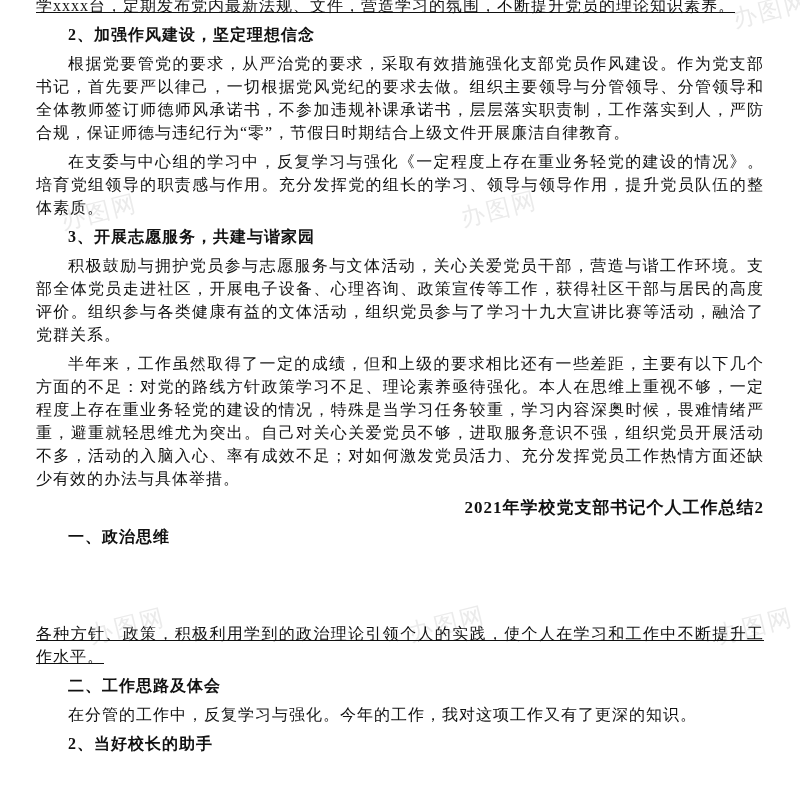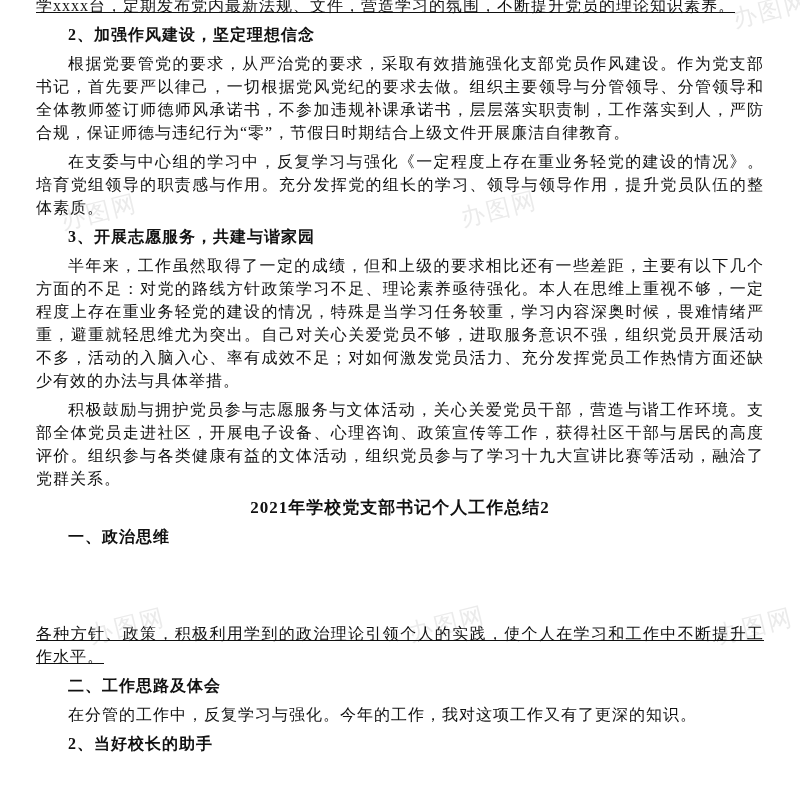--- a/index.html
+++ b/index.html
@@ -52,21 +52,21 @@
   }
   .doc p.continuation {
     text-indent: 0;
     text-decoration: underline;
   }
   .doc p.heading {
     font-weight: bold;
   }
   .doc p.center-title {
     font-weight: bold;
-    text-align: center;
+    text-align: right;
     text-indent: 0;
     font-size: 17px;
   }
   .page-gap {
     height: 62px;
   }
 </style>
 </head>
 <body>
 
@@ -78,22 +78,22 @@
   <span class="watermark w5">办图网</span>
   <span class="watermark w6">办图网</span>
 </div>
 
 <div class="doc">
   <p class="continuation">学xxxx台，定期发布党内最新法规、文件，营造学习的氛围，不断提升党员的理论知识素养。</p>
   <p class="heading">2、加强作风建设，坚定理想信念</p>
   <p class="body-para">根据党要管党的要求，从严治党的要求，采取有效措施强化支部党员作风建设。作为党支部书记，首先要严以律己，一切根据党风党纪的要求去做。组织主要领导与分管领导、分管领导和全体教师签订师德师风承诺书，不参加违规补课承诺书，层层落实职责制，工作落实到人，严防合规，保证师德与违纪行为“零”，节假日时期结合上级文件开展廉洁自律教育。</p>
   <p class="body-para">在支委与中心组的学习中，反复学习与强化《一定程度上存在重业务轻党的建设的情况》。培育党组领导的职责感与作用。充分发挥党的组长的学习、领导与领导作用，提升党员队伍的整体素质。</p>
   <p class="heading">3、开展志愿服务，共建与谐家园</p>
+  <p class="body-para">积极鼓励与拥护党员参与志愿服务与文体活动，关心关爱党员干部，营造与谐工作环境。支部全体党员走进社区，开展电子设备、心理咨询、政策宣传等工作，获得社区干部与居民的高度评价。组织参与各类健康有益的文体活动，组织党员参与了学习十九大宣讲比赛等活动，融洽了党群关系。</p>
   <p class="body-para">半年来，工作虽然取得了一定的成绩，但和上级的要求相比还有一些差距，主要有以下几个方面的不足：对党的路线方针政策学习不足、理论素养亟待强化。本人在思维上重视不够，一定程度上存在重业务轻党的建设的情况，特殊是当学习任务较重，学习内容深奥时候，畏难情绪严重，避重就轻思维尤为突出。自己对关心关爱党员不够，进取服务意识不强，组织党员开展活动不多，活动的入脑入心、率有成效不足；对如何激发党员活力、充分发挥党员工作热情方面还缺少有效的办法与具体举措。</p>
-  <p class="body-para">积极鼓励与拥护党员参与志愿服务与文体活动，关心关爱党员干部，营造与谐工作环境。支部全体党员走进社区，开展电子设备、心理咨询、政策宣传等工作，获得社区干部与居民的高度评价。组织参与各类健康有益的文体活动，组织党员参与了学习十九大宣讲比赛等活动，融洽了党群关系。</p>
   <p class="center-title">2021年学校党支部书记个人工作总结2</p>
   <p class="heading">一、政治思维</p>
   <div class="page-gap"></div>
   <p class="continuation">各种方针、政策，积极利用学到的政治理论引领个人的实践，使个人在学习和工作中不断提升工作水平。</p>
   <p class="heading">二、工作思路及体会</p>
   <p class="body-para">在分管的工作中，反复学习与强化。今年的工作，我对这项工作又有了更深的知识。</p>
   <p class="heading">2、当好校长的助手</p>
 </div>
 
 </body></html>

